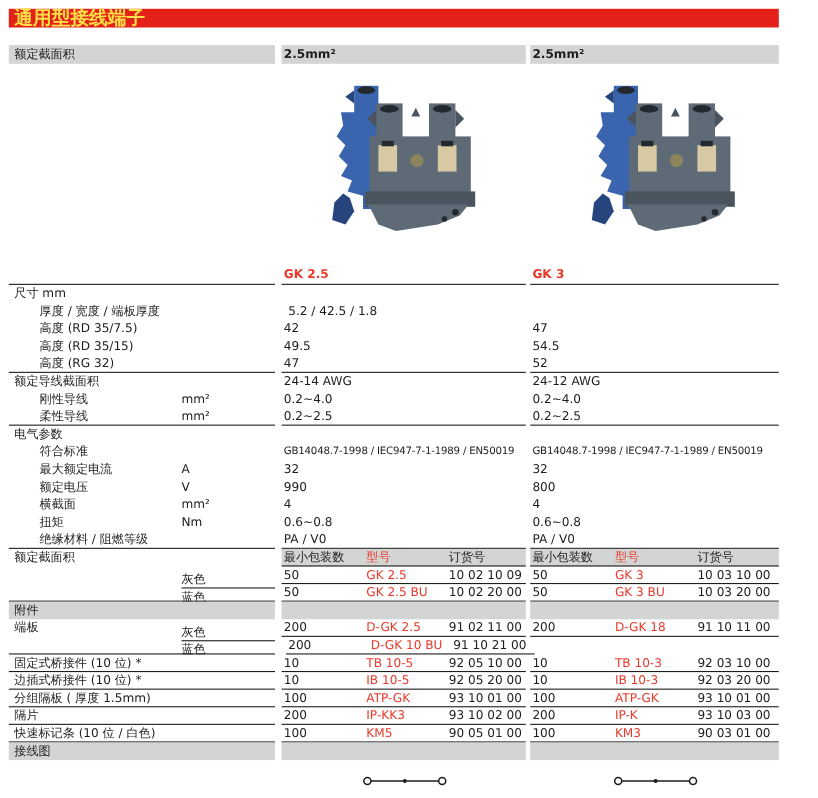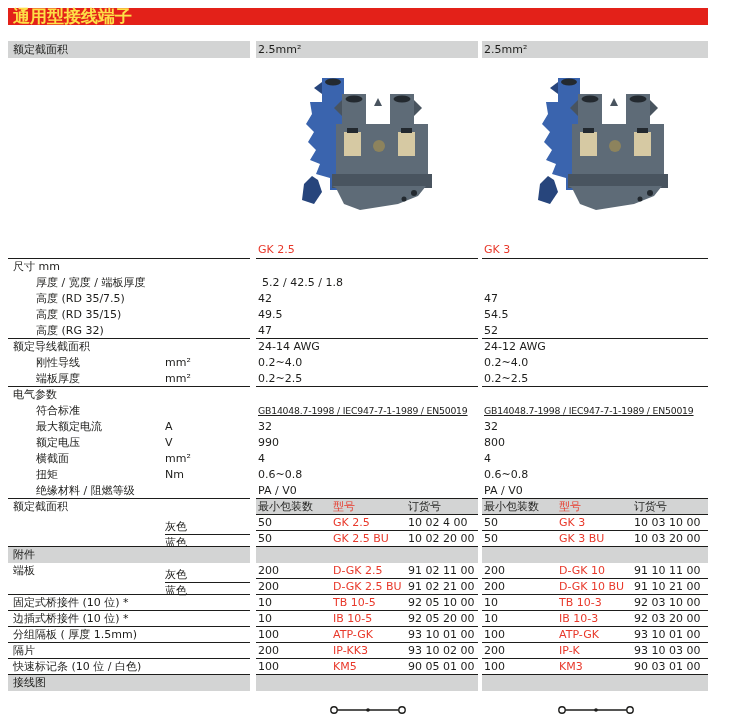--- a/index.html
+++ b/index.html
@@ -9,30 +9,30 @@
   .titlebar{width:700px;height:17px;background:var(--accent,#e32119);color:#fde047;
             font-weight:bold;font-size:17px;display:flex;align-items:center;padding-left:5px;box-sizing:border-box;}
   .row{display:flex;width:700px;height:16px;line-height:16px;white-space:nowrap;}
   .lcol{width:242px;position:relative;box-sizing:border-box;padding-left:5px;}
   .gapA{width:6px;}
   .gapB{width:4px;}
   .p1{width:222px;box-sizing:border-box;padding-left:2px;position:relative;}
   .p2{width:226px;box-sizing:border-box;padding-left:2px;position:relative;}
   .bar{background:var(--bar_gray,#d3d4d4);}
   .subhead{margin-top:16px;height:17px;line-height:17px;}
-  .bold{font-weight:normal;}
+  .bold{font-weight:bold;}
   .red{color:var(--red_text,#e8392b);}
   .bb{border-bottom:1px solid #1d1d1b;}
   .ind{padding-left:23px;}
   .unit{position:absolute;left:157px;top:0;}
   .ccell{position:absolute;left:157px;top:4px;width:85px;height:100%;box-sizing:border-box;}
   .sq{display:inline-block;width:75px;}
   .sm{display:inline-block;width:75px;}
   .so{display:inline-block;}
-  .tight{font-size:9.3px;letter-spacing:-0.2px;text-decoration:underline;}
+  .tight{font-size:9.3px;letter-spacing:-0.2px;}
   .figures{position:relative;width:700px;height:180px;}
   .fig{position:absolute;width:165px;height:152px;}
   .fig1{left:278px;top:14px;}
   .fig2{left:514px;top:14px;}
   .prodhead{height:21px;align-items:flex-end;padding-bottom:0;}
   .prodhead .p1,.prodhead .p2,.prodhead .lcol{height:21px;display:flex;align-items:flex-end;}
   .wrow{height:39px;align-items:center;}
   .wrow .p1,.wrow .p2{height:39px;display:flex;align-items:center;justify-content:center;}
   .wrow .lcol{height:39px;}
   
@@ -182,21 +182,21 @@
       <div class="p2">24-12 AWG</div>
   </div>
   <div class="row">
     <div class="lcol"><span class="ind">刚性导线</span><span class="unit">mm²</span></div>
     <div class="gapA"></div>
       <div class="p1">0.2~4.0</div>
     <div class="gapB"></div>
       <div class="p2">0.2~4.0</div>
   </div>
   <div class="row">
-    <div class="lcol bb"><span class="ind">端板厚度</span><span class="unit">mm²</span></div>
+    <div class="lcol bb"><span class="ind">柔性导线</span><span class="unit">mm²</span></div>
     <div class="gapA"></div>
       <div class="p1 bb">0.2~2.5</div>
     <div class="gapB"></div>
       <div class="p2 bb">0.2~2.5</div>
   </div>
 
   <div class="row">
     <div class="lcol"><span>电气参数</span></div>
     <div class="gapA"></div>
       <div class="p1"></div>
@@ -255,21 +255,21 @@
     <div class="gapB"></div>
     <div class="p2 bar bb">
       <span class="sq">最小包装数</span><span class="sm red">型号</span><span class="so">订货号</span>
     </div>
   </div>
   <div class="row">
     <div class="lcol">
         <span class="ccell bb">灰色</span>
       </div>
     <div class="gapA"></div>
-    <div class="p1 bb"><span class="sq">50</span><span class="sm red">GK 2.5</span><span class="so">10 02 4 00</span></div>
+    <div class="p1 bb"><span class="sq">50</span><span class="sm red">GK 2.5</span><span class="so">10 02 10 09</span></div>
     <div class="gapB"></div>
     <div class="p2 bb"><span class="sq">50</span><span class="sm red">GK 3</span><span class="so">10 03 10 00</span></div>
   </div>
   <div class="row">
     <div class="lcol bb">
         <span class="ccell">蓝色</span>
       </div>
     <div class="gapA"></div>
     <div class="p1 bb"><span class="sq">50</span><span class="sm red">GK 2.5 BU</span><span class="so">10 02 20 00</span></div>
     <div class="gapB"></div>
@@ -281,26 +281,25 @@
     <div class="gapA"></div>
       <div class="p1 bar"></div>
       <div class="gapB"></div>
       <div class="p2 bar"></div>
   </div>
   <div class="row">
     <div class="lcol"><span>端板</span><span class="ccell bb">灰色</span></div>
     <div class="gapA"></div>
     <div class="p1 bb"><span class="sq">200</span><span class="sm red">D-GK 2.5</span><span class="so">91 02 11 00</span></div>
     <div class="gapB"></div>
-    <div class="p2 bb"><span class="sq">200</span><span class="sm red">D-GK 10</span><span class="so">91 10 11 00</span></div>
+    <div class="p2 bb"><span class="sq">200</span><span class="sm red">D-GK 18</span><span class="so">91 10 11 00</span></div>
   </div>
   <div class="row">
     <div class="lcol bb"><span></span><span class="ccell">蓝色</span></div>
     <div class="gapA"></div>
-    <div class="p1 bb"><span class="sq">200</span><span class="sm red">D-GK 2.5 BU</span><span class="so">91 02 21 00</span></div>
     <div class="gapB"></div>
     <div class="p2 bb"><span class="sq">200</span><span class="sm red">D-GK 10 BU</span><span class="so">91 10 21 00</span></div>
   </div>
   <div class="row">
     <div class="lcol bb"><span>固定式桥接件 (10 位) *</span></div>
     <div class="gapA"></div>
     <div class="p1 bb"><span class="sq">10</span><span class="sm red">TB 10-5</span><span class="so">92 05 10 00</span></div>
     <div class="gapB"></div>
     <div class="p2 bb"><span class="sq">10</span><span class="sm red">TB 10-3</span><span class="so">92 03 10 00</span></div>
   </div>

